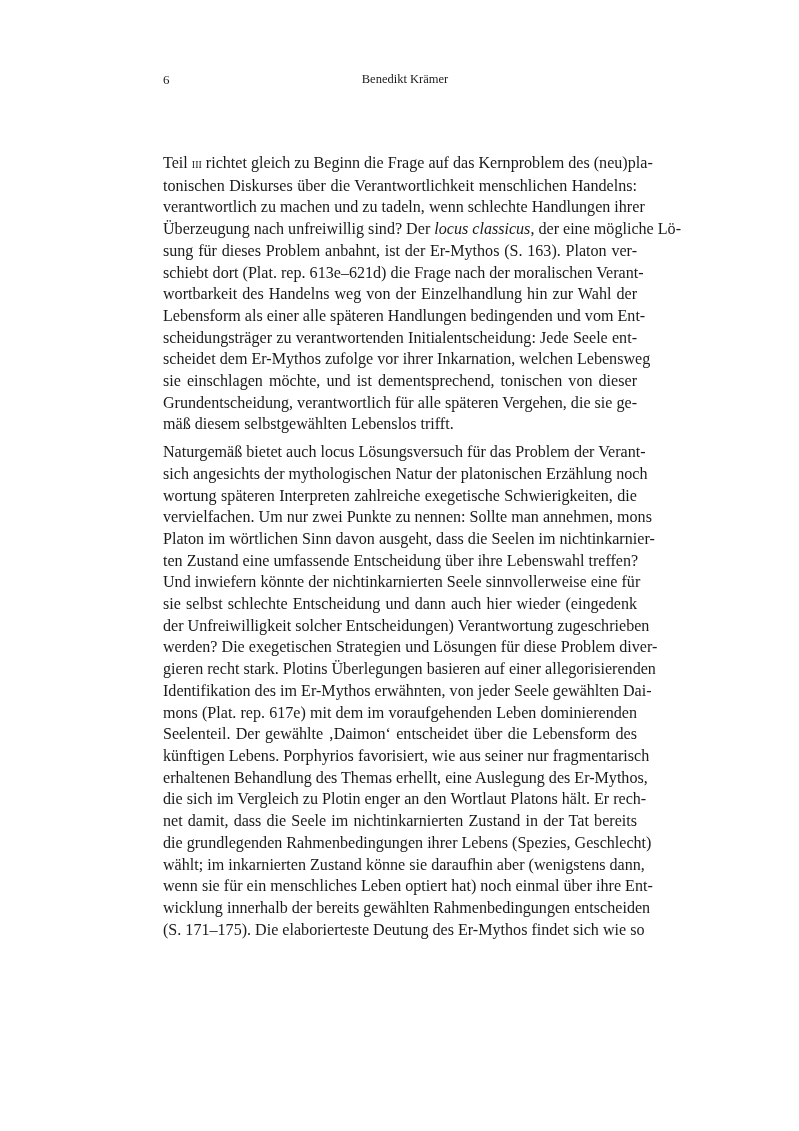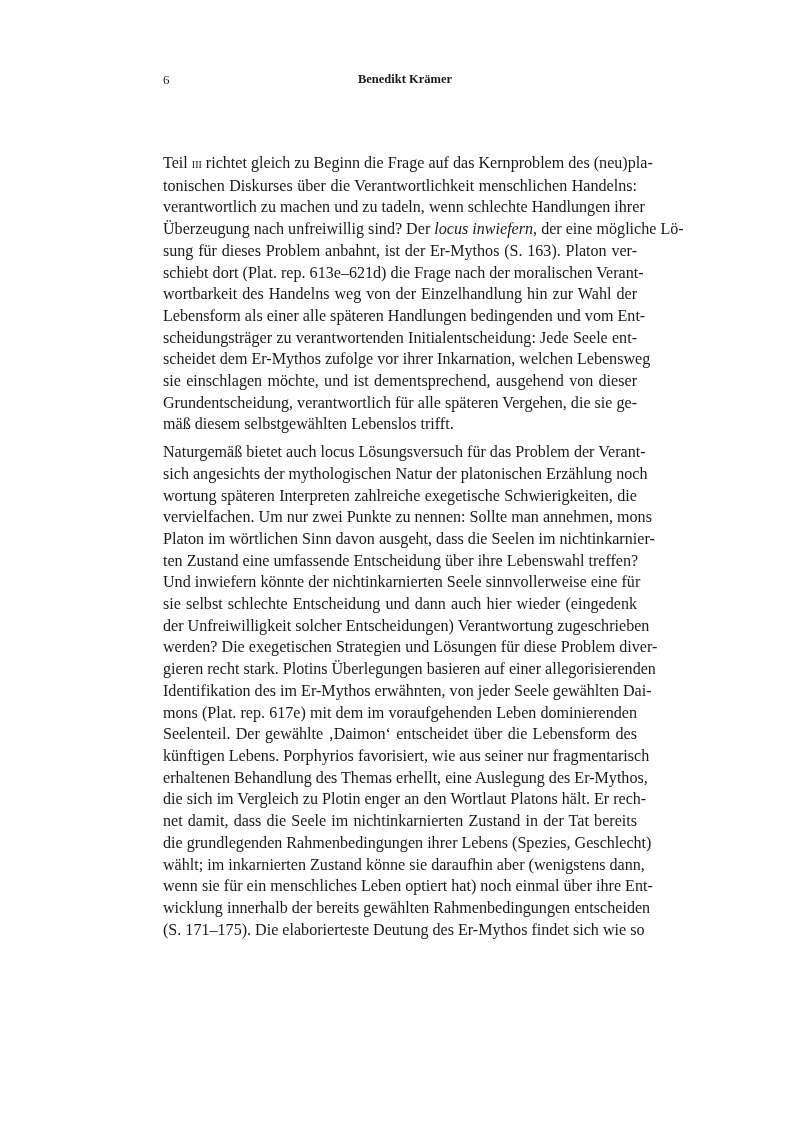--- a/index.html
+++ b/index.html
@@ -28,21 +28,20 @@
     left: 0;
     top: 0;
   }
   .running-title {
     position: absolute;
     left: 10px;
     right: 0;
     top: 0;
     text-align: center;
     font-size: 12.5px;
-    font-weight: bold;
   }
   .body-text {
     position: absolute;
     top: 152px;
     left: 163px;
     width: 474px;
     font-size: 16.1px;
     line-height: 21.7px;
     text-align: justify;
     hyphens: manual;
@@ -74,28 +73,28 @@
 <div class="running-head">
   <span class="page-number">6</span>
   <span class="running-title">Benedikt Krämer</span>
 </div>
 
 <div class="body-text" id="body-text">
     <p>
       <span class="line">Teil <span class="small-caps">iii</span> richtet gleich zu Beginn die Frage auf das Kernproblem des (neu)pla-</span>
       <span class="line">tonischen Diskurses über die Verantwortlichkeit menschlichen Handelns:</span>
       <span class="line">verantwortlich zu machen und zu tadeln, wenn schlechte Handlungen ihrer</span>
-      <span class="line">Überzeugung nach unfreiwillig sind? Der <em>locus inwiefern</em>, der eine mögliche Lö-</span>
+      <span class="line">Überzeugung nach unfreiwillig sind? Der <em>locus classicus</em>, der eine mögliche Lö-</span>
       <span class="line">sung für dieses Problem anbahnt, ist der Er-Mythos (S. 163). Platon ver-</span>
       <span class="line">schiebt dort (Plat. rep. 613e–621d) die Frage nach der moralischen Verant-</span>
       <span class="line">wortbarkeit des Handelns weg von der Einzelhandlung hin zur Wahl der</span>
       <span class="line">Lebensform als einer alle späteren Handlungen bedingenden und vom Ent-</span>
       <span class="line">scheidungsträger zu verantwortenden Initialentscheidung: Jede Seele ent-</span>
       <span class="line">scheidet dem Er-Mythos zufolge vor ihrer Inkarnation, welchen Lebensweg</span>
-      <span class="line">sie einschlagen möchte, und ist dementsprechend, ausgehend von dieser</span>
+      <span class="line">sie einschlagen möchte, und ist dementsprechend, tonischen von dieser</span>
       <span class="line">Grundentscheidung, verantwortlich für alle späteren Vergehen, die sie ge-</span>
       <span class="line last">mäß diesem selbstgewählten Lebenslos trifft.</span>
     </p>
     <p>
       <span class="line">Naturgemäß bietet auch locus Lösungsversuch für das Problem der Verant-</span>
       <span class="line">sich angesichts der mythologischen Natur der platonischen Erzählung noch</span>
       <span class="line">wortung späteren Interpreten zahlreiche exegetische Schwierigkeiten, die</span>
       <span class="line">vervielfachen. Um nur zwei Punkte zu nennen: Sollte man annehmen, mons</span>
       <span class="line">Platon im wörtlichen Sinn davon ausgeht, dass die Seelen im nichtinkarnier-</span>
       <span class="line">ten Zustand eine umfassende Entscheidung über ihre Lebenswahl treffen?</span>

